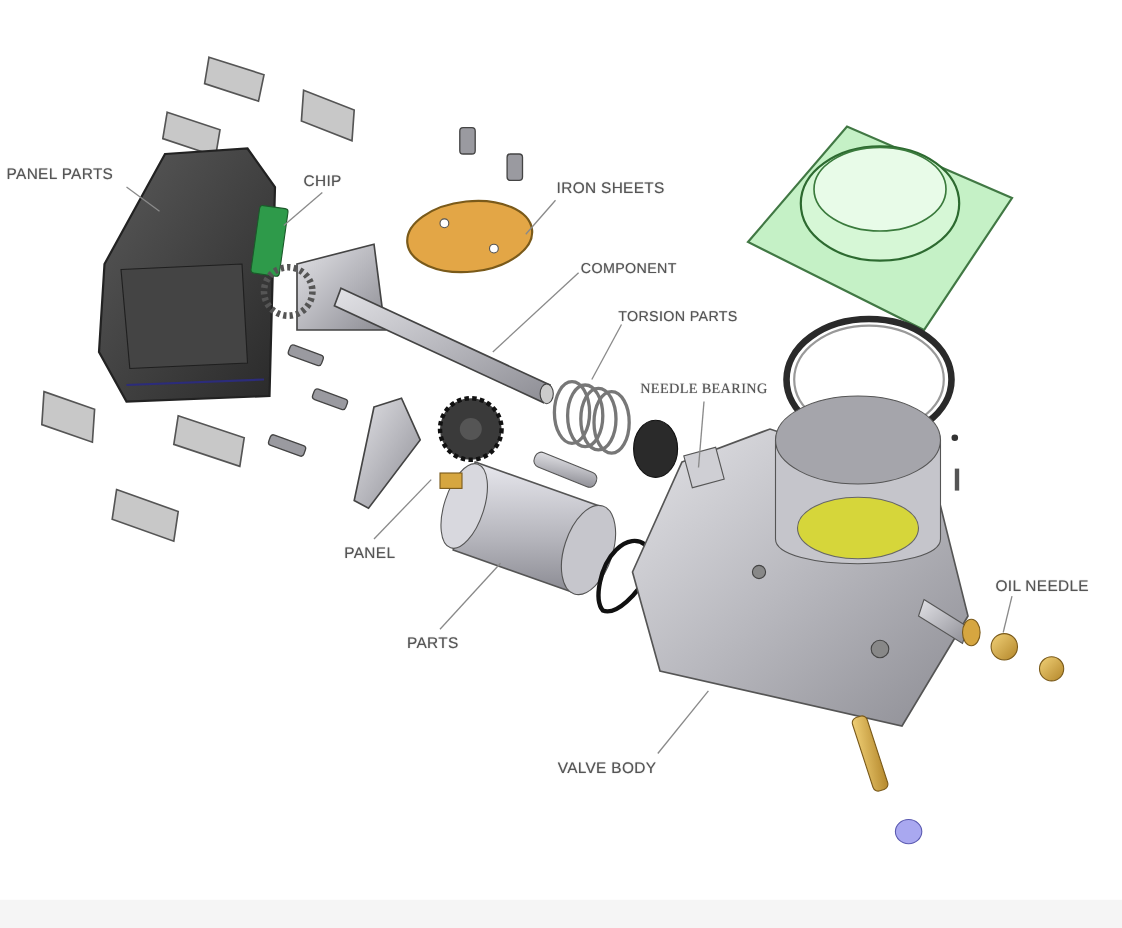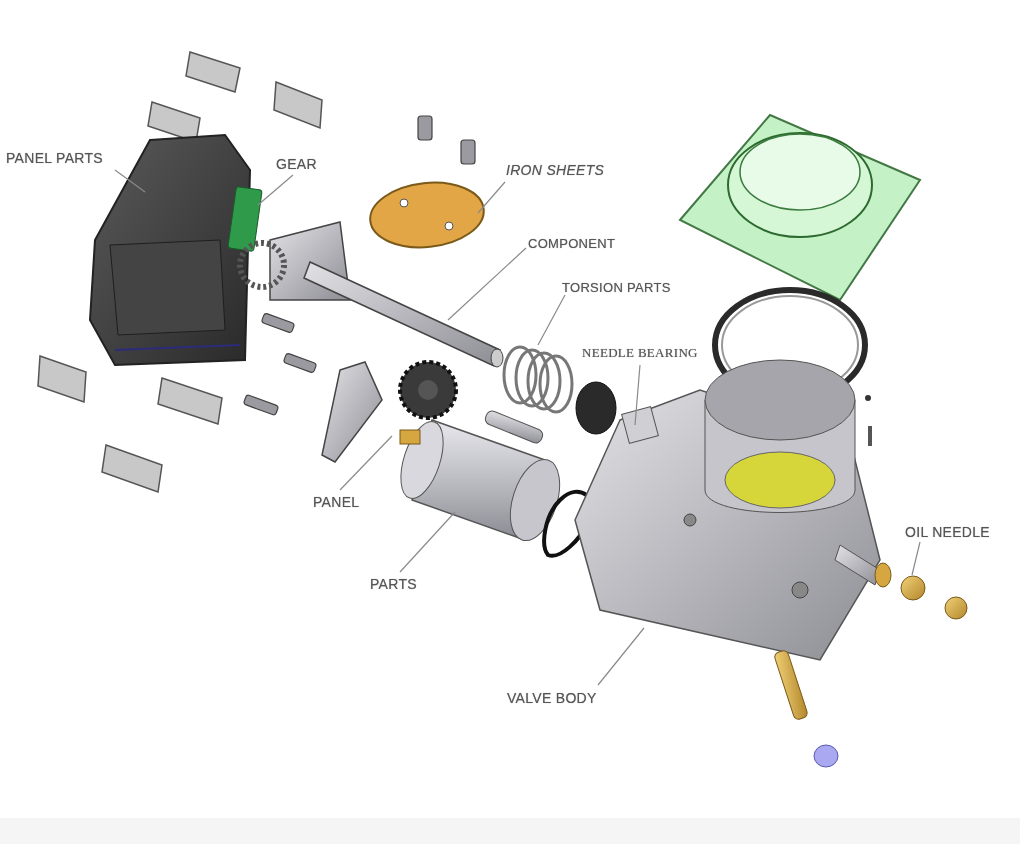--- a/index.html
+++ b/index.html
@@ -134,22 +134,22 @@
     <line x1="565" y1="295" x2="538" y2="345"></line>
     <line x1="640" y1="365" x2="635" y2="425"></line>
     <line x1="340" y1="490" x2="392" y2="436"></line>
     <line x1="400" y1="572" x2="455" y2="512"></line>
     <line x1="920" y1="542" x2="912" y2="575"></line>
     <line x1="598" y1="685" x2="644" y2="628"></line>
   </g>
 </svg>
 
   <span class="lbl" style="left:6px;top:150px;">PANEL PARTS</span>
-  <span class="lbl" style="left:276px;top:156px;">GEAR</span>
-  <span class="lbl" style="left:506px;top:162px;font-style:italic;">IRON SHEETS</span>
+  <span class="lbl" style="left:276px;top:156px;">CHIP</span>
+  <span class="lbl" style="left:506px;top:162px;">IRON SHEETS</span>
   <span class="lbl sm" style="left:528px;top:236px;text-align:right;">COMPONENT</span>
   <span class="lbl sm" style="left:562px;top:280px;">TORSION PARTS</span>
   <span class="lbl sm" style="left:582px;top:345px;font-family:Liberation Serif, serif;">NEEDLE BEARING</span>
   <span class="lbl" style="left:313px;top:494px;">PANEL</span>
   <span class="lbl" style="left:370px;top:576px;">PARTS</span>
   <span class="lbl" style="left:905px;top:524px;">OIL NEEDLE</span>
   <span class="lbl" style="left:507px;top:690px;">VALVE BODY</span>
 </div>
 
 <div id="footer-bar"></div>

